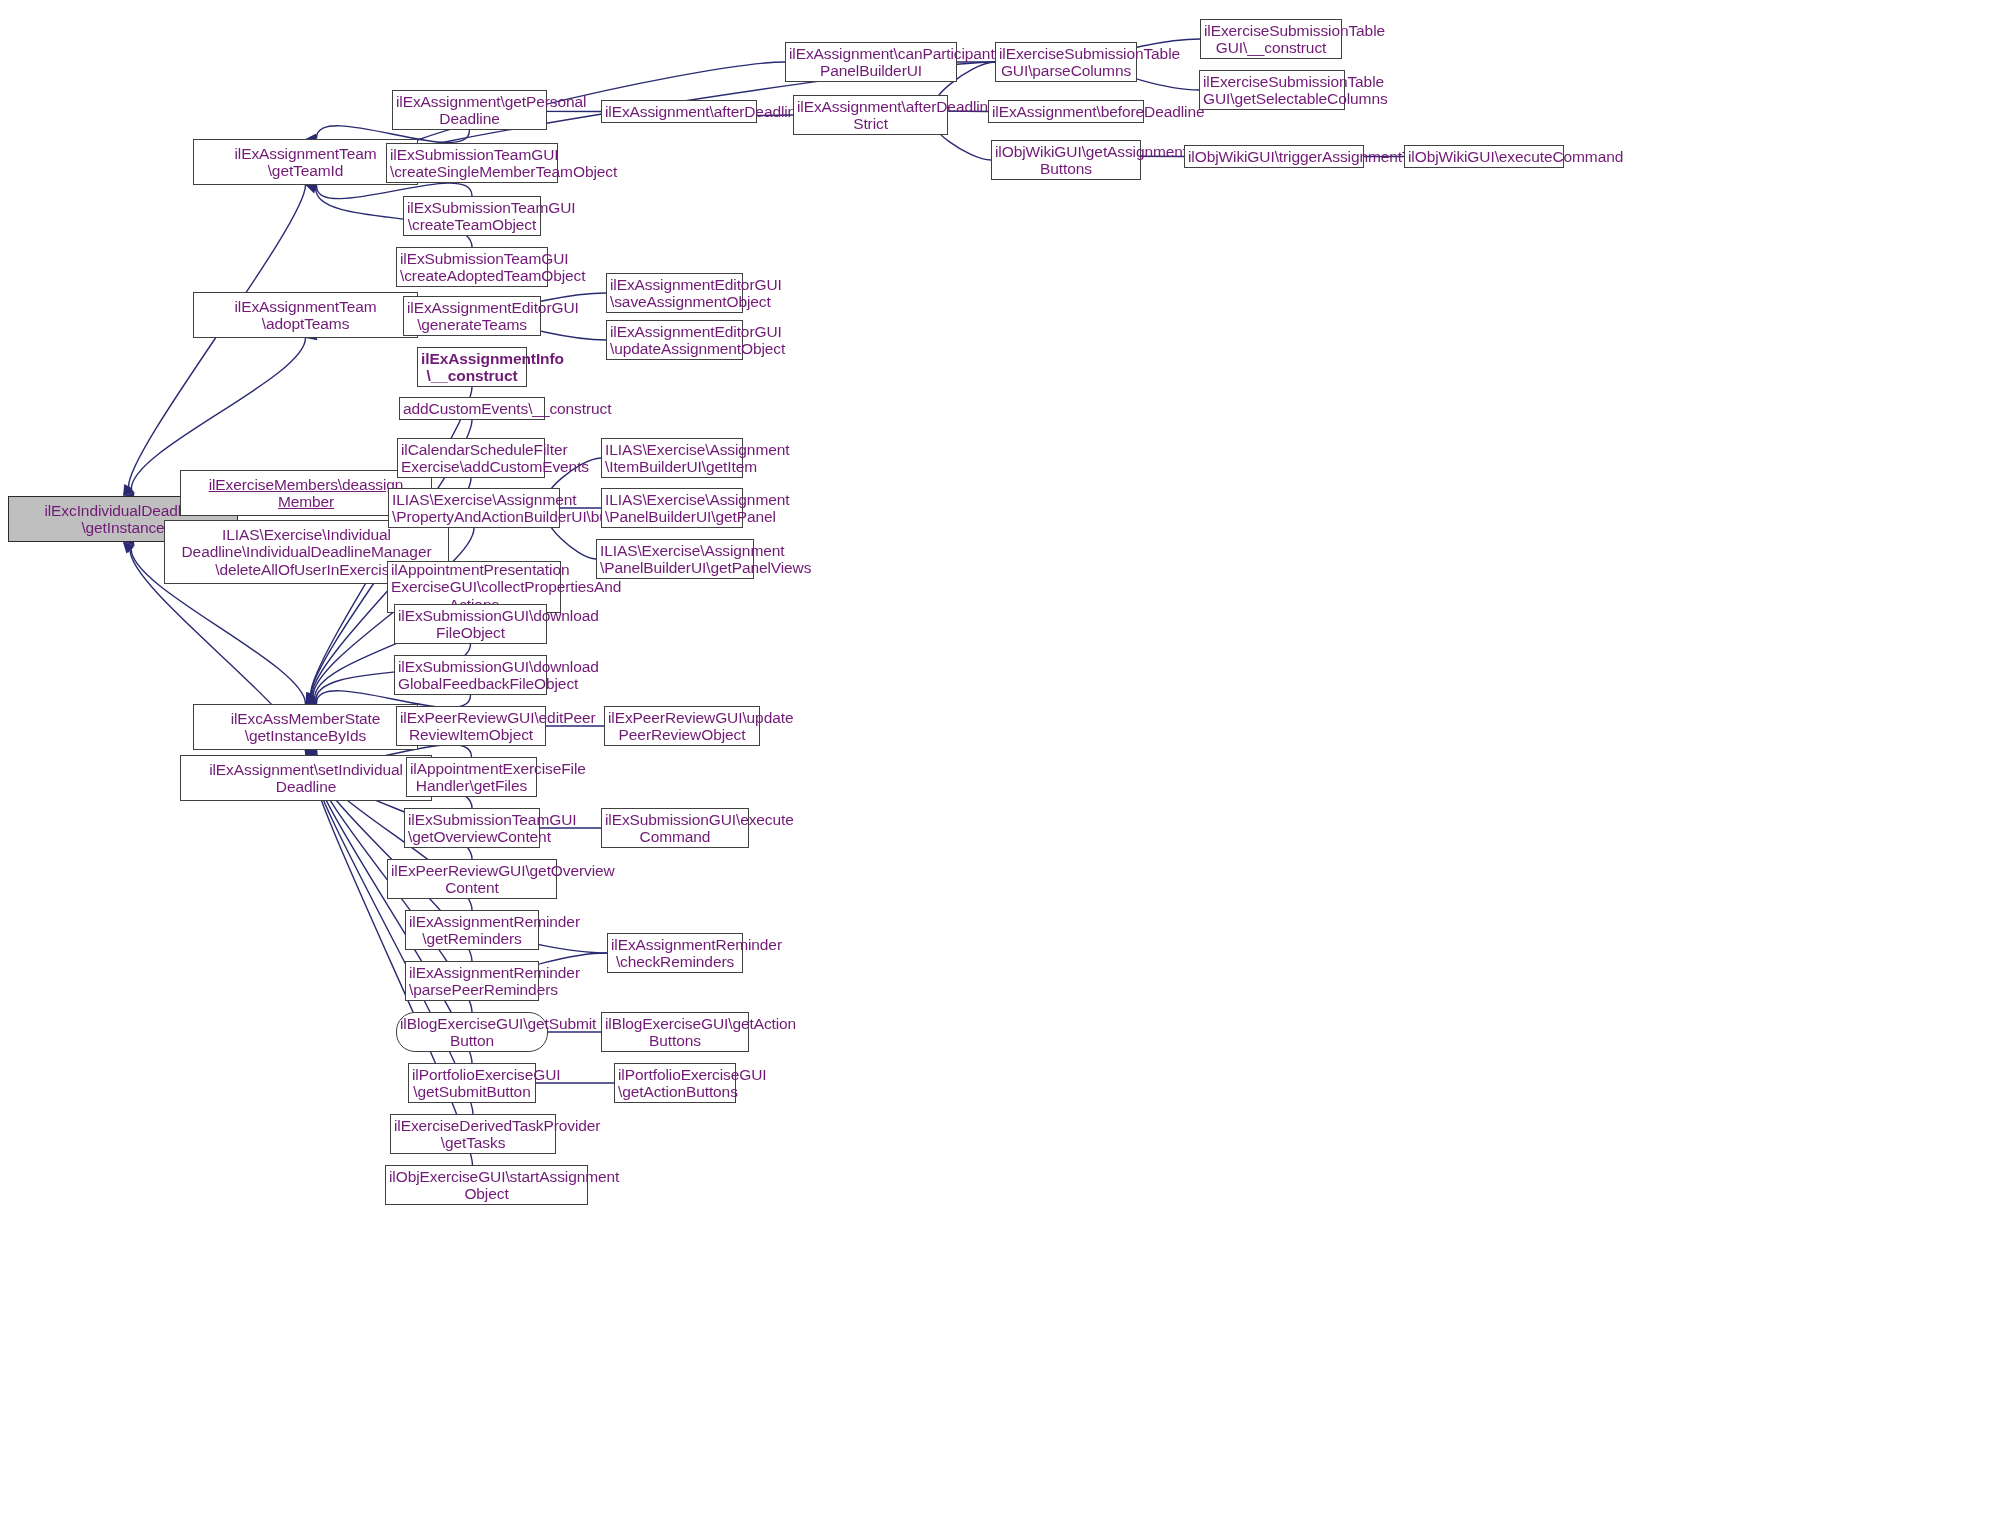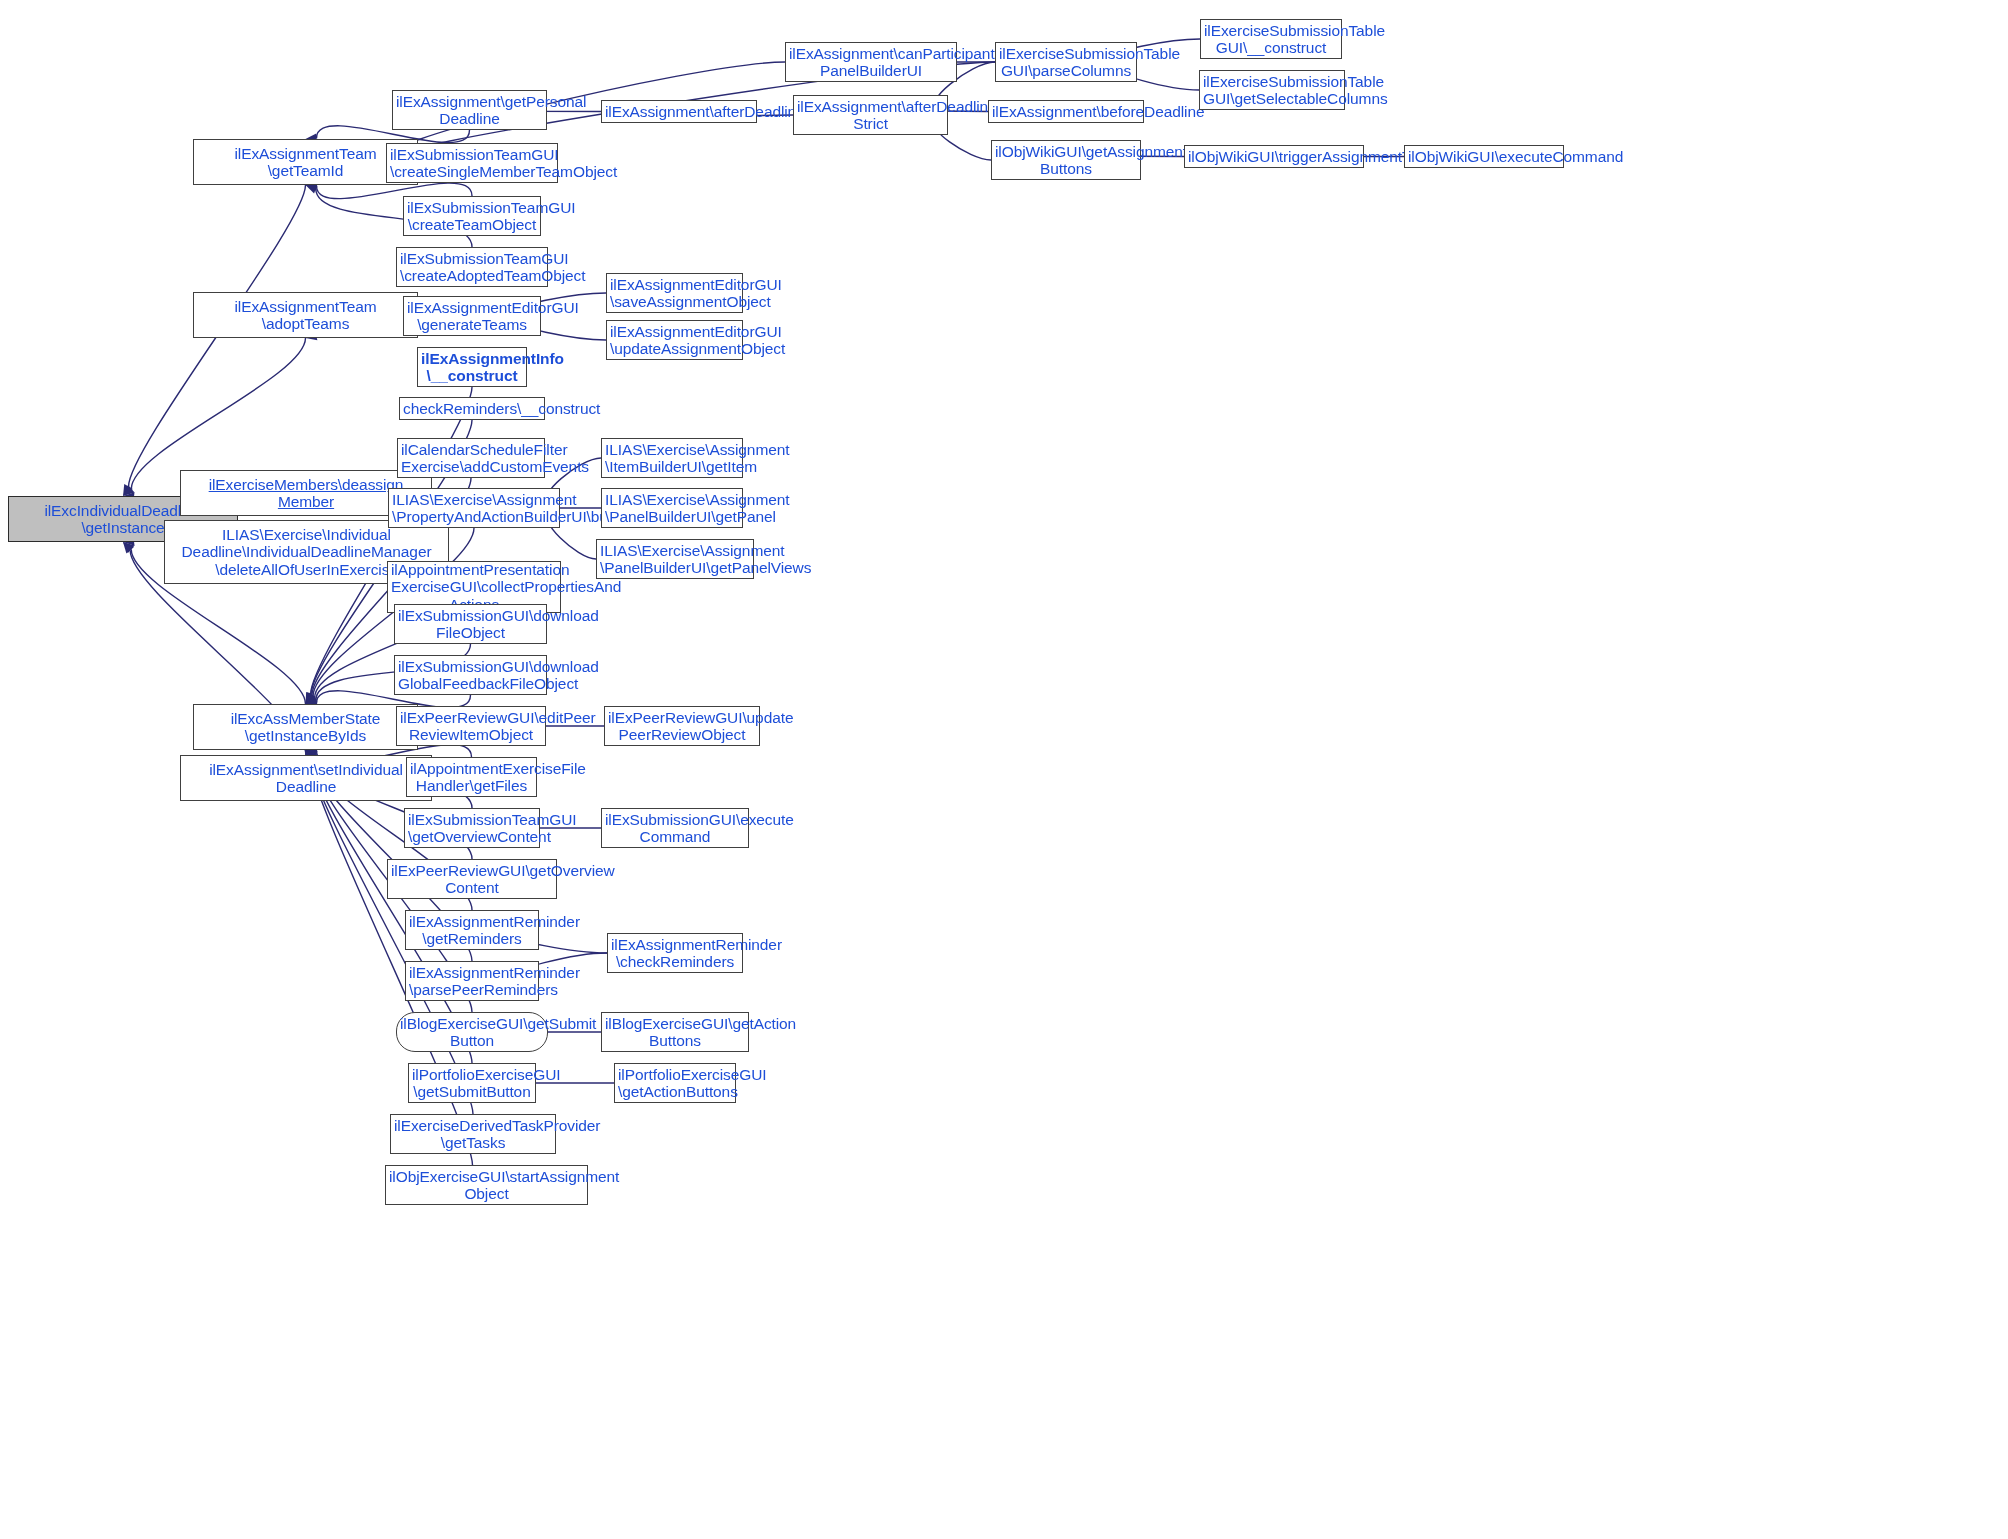--- a/index.html
+++ b/index.html
@@ -1,21 +1,21 @@
 <!DOCTYPE html>
 <html><head>
 <meta charset="utf-8">
 <style>
   html,body{margin:0;padding:0;background:#ffffff;}
   body{font-family:"Liberation Sans","DejaVu Sans",sans-serif;}
   #stage{position:relative;width:2008px;height:1539px;background:#ffffff;overflow:hidden;}
   #edges{position:absolute;left:0;top:0;width:2008px;height:1539px;pointer-events:none;}
   .node{position:absolute;box-sizing:border-box;border:1px solid #404040;background:#ffffff;
         display:flex;align-items:center;justify-content:center;text-align:center;
-        font-size:15.5px;line-height:1.12;color:#1d4ed8;letter-spacing:-0.1px;
+        font-size:15.5px;line-height:1.12;color:#701a75;letter-spacing:-0.1px;
         padding:1px 3px;white-space:pre-line;}
   .node.root{background:#bfbfbf;border:1px solid #2b2b2b;}
   .node span{display:block;width:100%;}
 </style>
 </head>
 <body>
 
 <div id="stage">
   <svg id="edges" viewBox="0 0 2008 1539" preserveAspectRatio="none">
       <path d="M 305.5 185 C 305.5 225, 128.56721976272863 446.51284741803505, 128.56721976272863 486.51284741803505" fill="none" stroke="#2a2a72" stroke-width="1.4"></path>
@@ -142,21 +142,21 @@
       <div class="node" style="left: 386px; top: 143px; width: 172px; height: 40px;"><span>ilExSubmissionTeamGUI
 \createSingleMemberTeamObject</span></div>
       <div class="node" style="left: 403px; top: 196px; width: 138px; height: 40px;"><span>ilExSubmissionTeamGUI
 \createTeamObject</span></div>
       <div class="node" style="left: 396px; top: 247px; width: 152px; height: 40px;"><span>ilExSubmissionTeamGUI
 \createAdoptedTeamObject</span></div>
       <div class="node" style="left: 403px; top: 296px; width: 138px; height: 40px;"><span>ilExAssignmentEditorGUI
 \generateTeams</span></div>
       <div class="node" style="left: 417px; top: 347px; width: 110px; height: 40px; font-weight: bold;"><span>ilExAssignmentInfo
 \__construct</span></div>
-      <div class="node" style="left: 399px; top: 397px; width: 146px; height: 23px;"><span>checkReminders\__construct</span></div>
+      <div class="node" style="left: 399px; top: 397px; width: 146px; height: 23px;"><span>addCustomEvents\__construct</span></div>
       <div class="node" style="left: 397px; top: 438px; width: 148px; height: 40px;"><span>ilCalendarScheduleFilter
 Exercise\addCustomEvents</span></div>
       <div class="node" style="left: 388px; top: 488px; width: 172px; height: 40px;"><span>ILIAS\Exercise\Assignment
 \PropertyAndActionBuilderUI\build</span></div>
       <div class="node" style="left: 387px; top: 539px; width: 174px; height: 52px; margin-top: 22px;"><span>ilAppointmentPresentation
 ExerciseGUI\collectPropertiesAnd
 Actions</span></div>
       <div class="node" style="left: 394px; top: 604px; width: 153px; height: 40px;"><span>ilExSubmissionGUI\download
 FileObject</span></div>
       <div class="node" style="left: 394px; top: 655px; width: 153px; height: 40px;"><span>ilExSubmissionGUI\download

